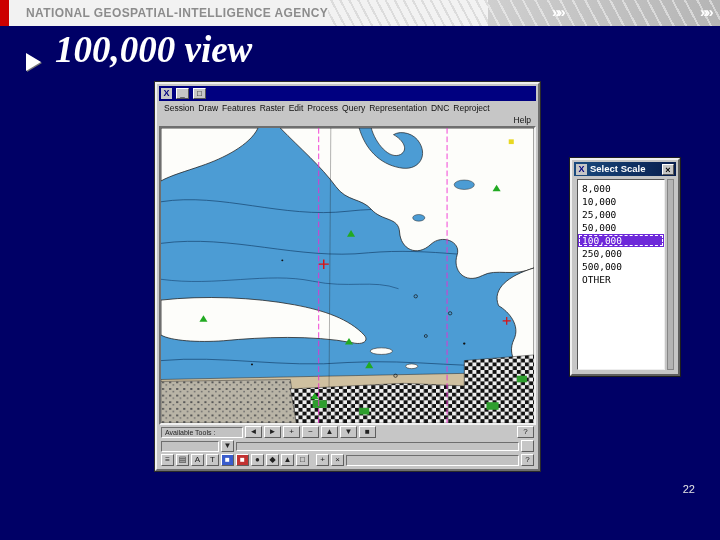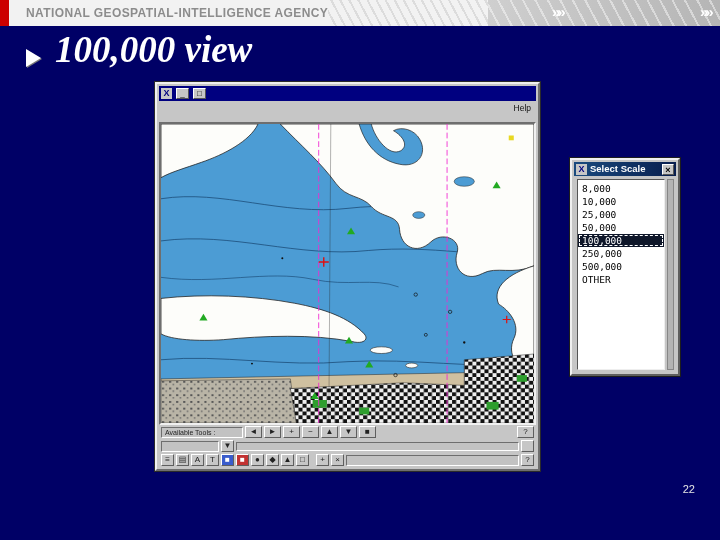--- a/index.html
+++ b/index.html
@@ -15,21 +15,21 @@
   .topbar-hatch { position:absolute; left:328px; top:0; width:162px; height:26px;
       background:repeating-linear-gradient(62deg, transparent 0 6px, #dcdcdc 6px 8px); }
   .topbar-right { position:absolute; left:488px; top:0; width:232px; height:26px;
       background:linear-gradient(90deg,#cfcfcf,#b5b5b5); }
   .topbar-right::after { content:""; position:absolute; inset:0;
       background:repeating-linear-gradient(62deg, transparent 0 9px, rgba(255,255,255,.45) 9px 11px); }
   .chev { position:absolute; top:3px; color:#ffffff; font-size:15px; font-weight:bold; letter-spacing:-3px; z-index:2; }
   .chev.c1 { left:64px; } .chev.c2 { left:212px; }
 
   
-  .title-row { position:absolute; left:26px; top:30px; display:flex; align-items:center; }
+  .title-row { position:absolute; left:26px; top:30px; display:flex; align-items:flex-end; }
   .bullet { width:0; height:0; border-left:15px solid #ffffff; border-top:9px solid transparent;
       border-bottom:9px solid transparent; margin-top:15px; filter:drop-shadow(1px 1px 0 #777); }
   .slide-title { margin-left:14px; color:#ffffff; font-family:"Liberation Serif", serif;
       font-style:italic; font-weight:bold; font-size:37px; line-height:1.1; }
 
   
   .window { position:absolute; left:155px; top:82px; width:385px; height:389px; background:#c6c6c6;
       border:2px solid; border-color:#f0f0f0 #6e6e6e #6e6e6e #f0f0f0; box-shadow:0 0 0 1px #2a2a2a;
       padding:2px; display:flex; flex-direction:column; }
   .titlebar { height:15px; flex:0 0 15px; background:var(--titlebar-blue,#000080); color:#fff;
@@ -68,21 +68,21 @@
       padding:2px; display:flex; flex-direction:column; }
   .dlg-titlebar { flex:0 0 14px; background:linear-gradient(90deg,#1a4a7e,#081e4e); color:#fff;
       font-size:9.5px; font-weight:bold; display:flex; align-items:center; gap:3px; padding:0 2px; }
   .dlg-title { flex:1; line-height:14px; white-space:nowrap; }
   .dlg-close { width:12px; height:11px; flex:0 0 12px; background:#c6c6c6; color:#000; border:1px solid;
       border-color:#fff #555 #555 #fff; font-size:9px; line-height:10px; text-align:center; }
   .dlg-body { flex:1 1 auto; display:flex; gap:2px; padding:3px 2px 2px 3px; }
   .listbox { flex:1 1 auto; background:#ffffff; border:1px solid; border-color:#555 #eee #eee #555;
       padding:2px 0; font-family:"DejaVu Sans Mono", monospace; font-size:9.5px; color:#000; overflow:hidden; }
   .list-option { padding:0 4px; height:13px; line-height:13px; white-space:nowrap; }
-  .list-option.selected { background:#0f172a; color:#ffffff; outline:1px dashed #ffffff; outline-offset:-2px; }
+  .list-option.selected { background:#6d28d9; color:#ffffff; outline:1px dashed #ffffff; outline-offset:-2px; }
   .scrollbar { flex:0 0 7px; background:#b4b4b4; border:1px solid #878787; }
   .dlg-buttons { flex:0 0 25px; display:flex; justify-content:space-between; align-items:center; padding:0 3px; }
   .dlg-btn { min-width:42px; height:17px; background:#c6c6c6; border:1px solid; border-color:#fff #555 #555 #fff;
       box-shadow:inset 1px 1px 0 #e9e9e9, 1px 1px 0 #8a8a8a; font-size:9px; color:#111;
       font-family:"Liberation Sans", sans-serif; }
 
   
   .page-number { position:absolute; right:25px; top:483px; color:#e5e5e5; font-size:11px; }
   .footer { position:absolute; left:0; bottom:0; width:720px; height:34px;
       background:linear-gradient(180deg, var(--footer-blue-light,#5a85e0) 0%, #2a55c0 45%, var(--footer-blue-dark,#0a2a8e) 100%); }
@@ -111,20 +111,32 @@
   </div>
 
   <div class="window">
     <div class="titlebar">
       <span class="xlogo">X</span>
       <span class="winbtn">_</span>
       <span class="winbtn">□</span>
     </div>
 
     <div class="menubar">
+      <div class="menurow1">
+        <span class="menu-item">Session</span>
+        <span class="menu-item">Draw</span>
+        <span class="menu-item">Features</span>
+        <span class="menu-item">Raster</span>
+        <span class="menu-item">Edit</span>
+        <span class="menu-item">Process</span>
+        <span class="menu-item">Query</span>
+        <span class="menu-item">Representation</span>
+        <span class="menu-item">DNC</span>
+        <span class="menu-item">Reproject</span>
+      </div>
       <div class="menurow2">
         <span class="menu-item">Help</span>
       </div>
     </div>
 
     <div class="map-area">
       <svg viewBox="0 0 369 312" preserveAspectRatio="none">
         <defs>
           <pattern id="checker" width="8" height="8" patternUnits="userSpaceOnUse">
             <rect width="8" height="8" fill="#efefef"></rect>

